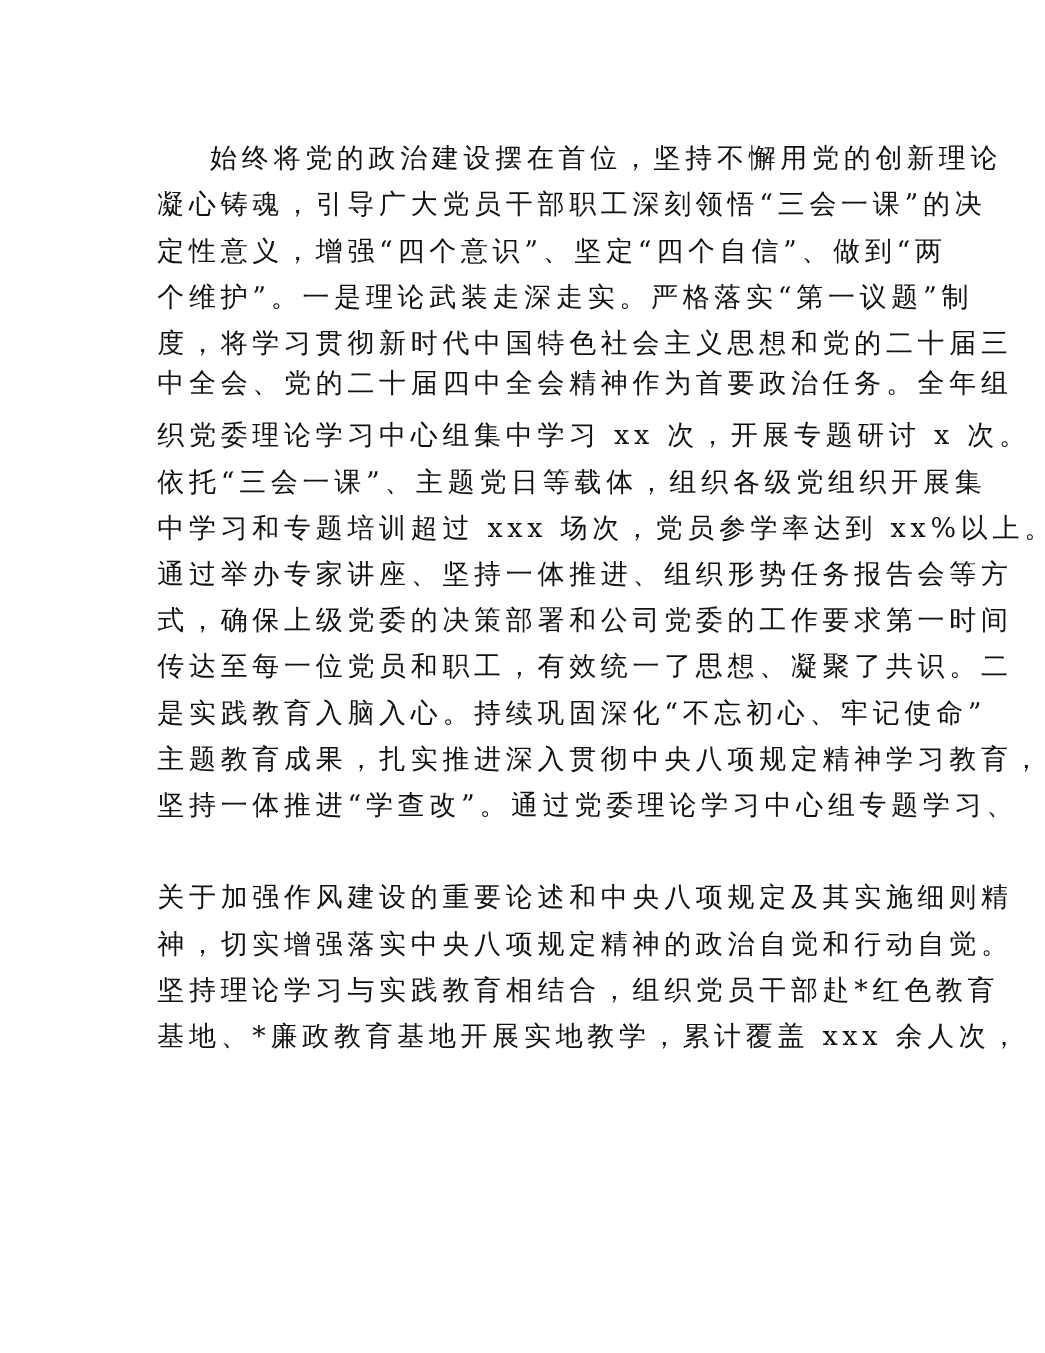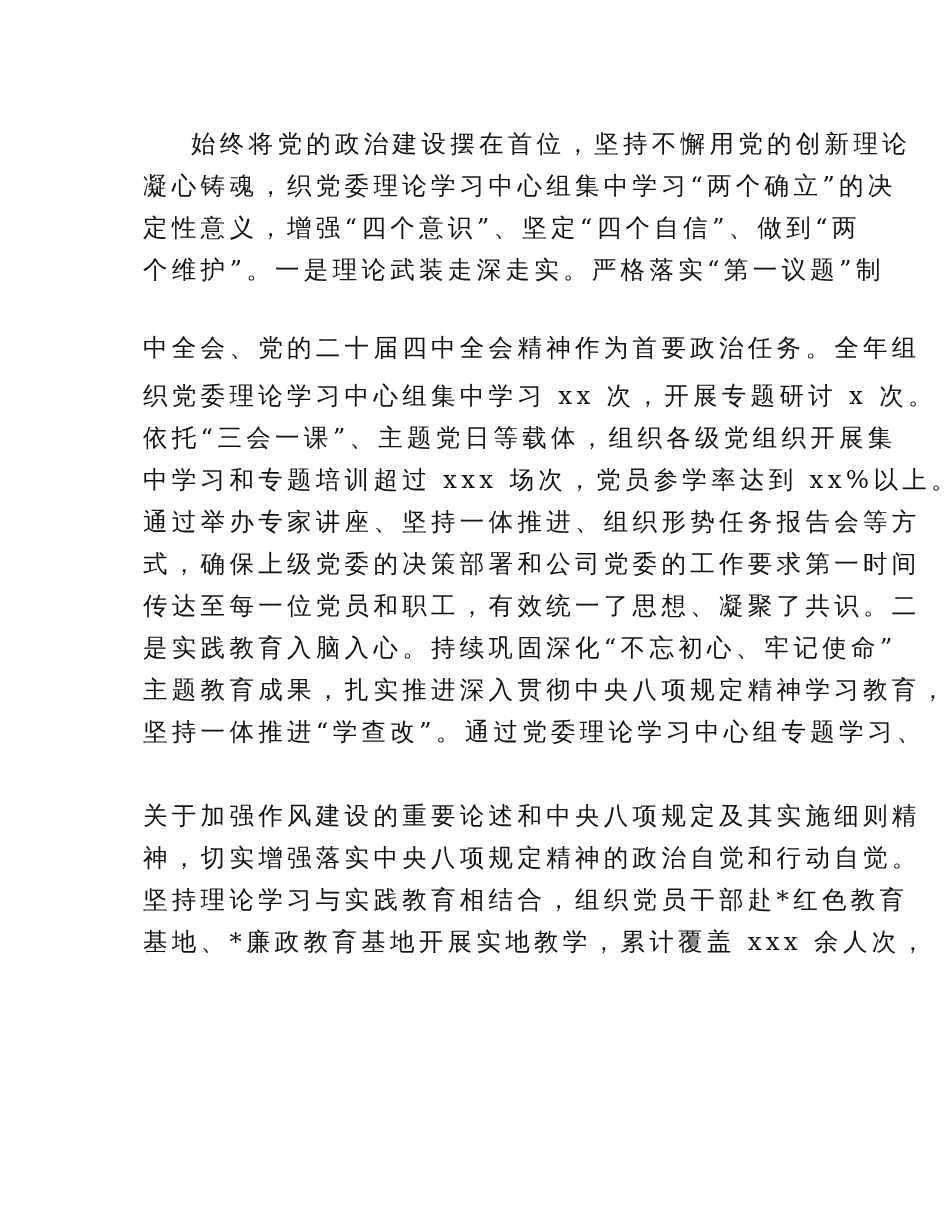--- a/index.html
+++ b/index.html
@@ -33,23 +33,24 @@
       white-space: nowrap;
       letter-spacing: 4.3px;
     }
     .line.indent { left: 191px; }
   </style>
 </head>
 <body>
 
 <div class="page">
   <div class="line indent" style="top:124px">始终将党的政治建设摆在首位，坚持不懈用党的创新理论</div>
-  <div class="line" style="top:166px">凝心铸魂，织党委理论学习中心组集中学习“两个确立”的决</div>
+  <div class="line" style="top:166px">凝心铸魂，引导广大党员干部职工深刻领悟“三会一课”的决</div>
   <div class="line" style="top:208px">定性意义，增强“四个意识”、坚定“四个自信”、做到“两</div>
   <div class="line" style="top:250px">个维护”。一是理论武装走深走实。严格落实“第一议题”制</div>
+  <div class="line" style="top:292px">度，将学习贯彻新时代中国特色社会主义思想和党的二十届三</div>
   <div class="line" style="top:328px">中全会、党的二十届四中全会精神作为首要政治任务。全年组</div>
   <div class="line" style="top:418px">依托“三会一课”、主题党日等载体，组织各级党组织开展集</div>
   <div class="line" style="top:376px">织党委理论学习中心组集中学习 xx 次，开展专题研讨 x 次。</div>
   <div class="line" style="top:460px">中学习和专题培训超过 xxx 场次，党员参学率达到 xx%以上。</div>
   <div class="line" style="top:502px">通过举办专家讲座、坚持一体推进、组织形势任务报告会等方</div>
   <div class="line" style="top:544px">式，确保上级党委的决策部署和公司党委的工作要求第一时间</div>
   <div class="line" style="top:586px">传达至每一位党员和职工，有效统一了思想、凝聚了共识。二</div>
   <div class="line" style="top:628px">是实践教育入脑入心。持续巩固深化“不忘初心、牢记使命”</div>
   <div class="line" style="top:670px">主题教育成果，扎实推进深入贯彻中央八项规定精神学习教育，</div>
   <div class="line" style="top:712px">坚持一体推进“学查改”。通过党委理论学习中心组专题学习、</div>

